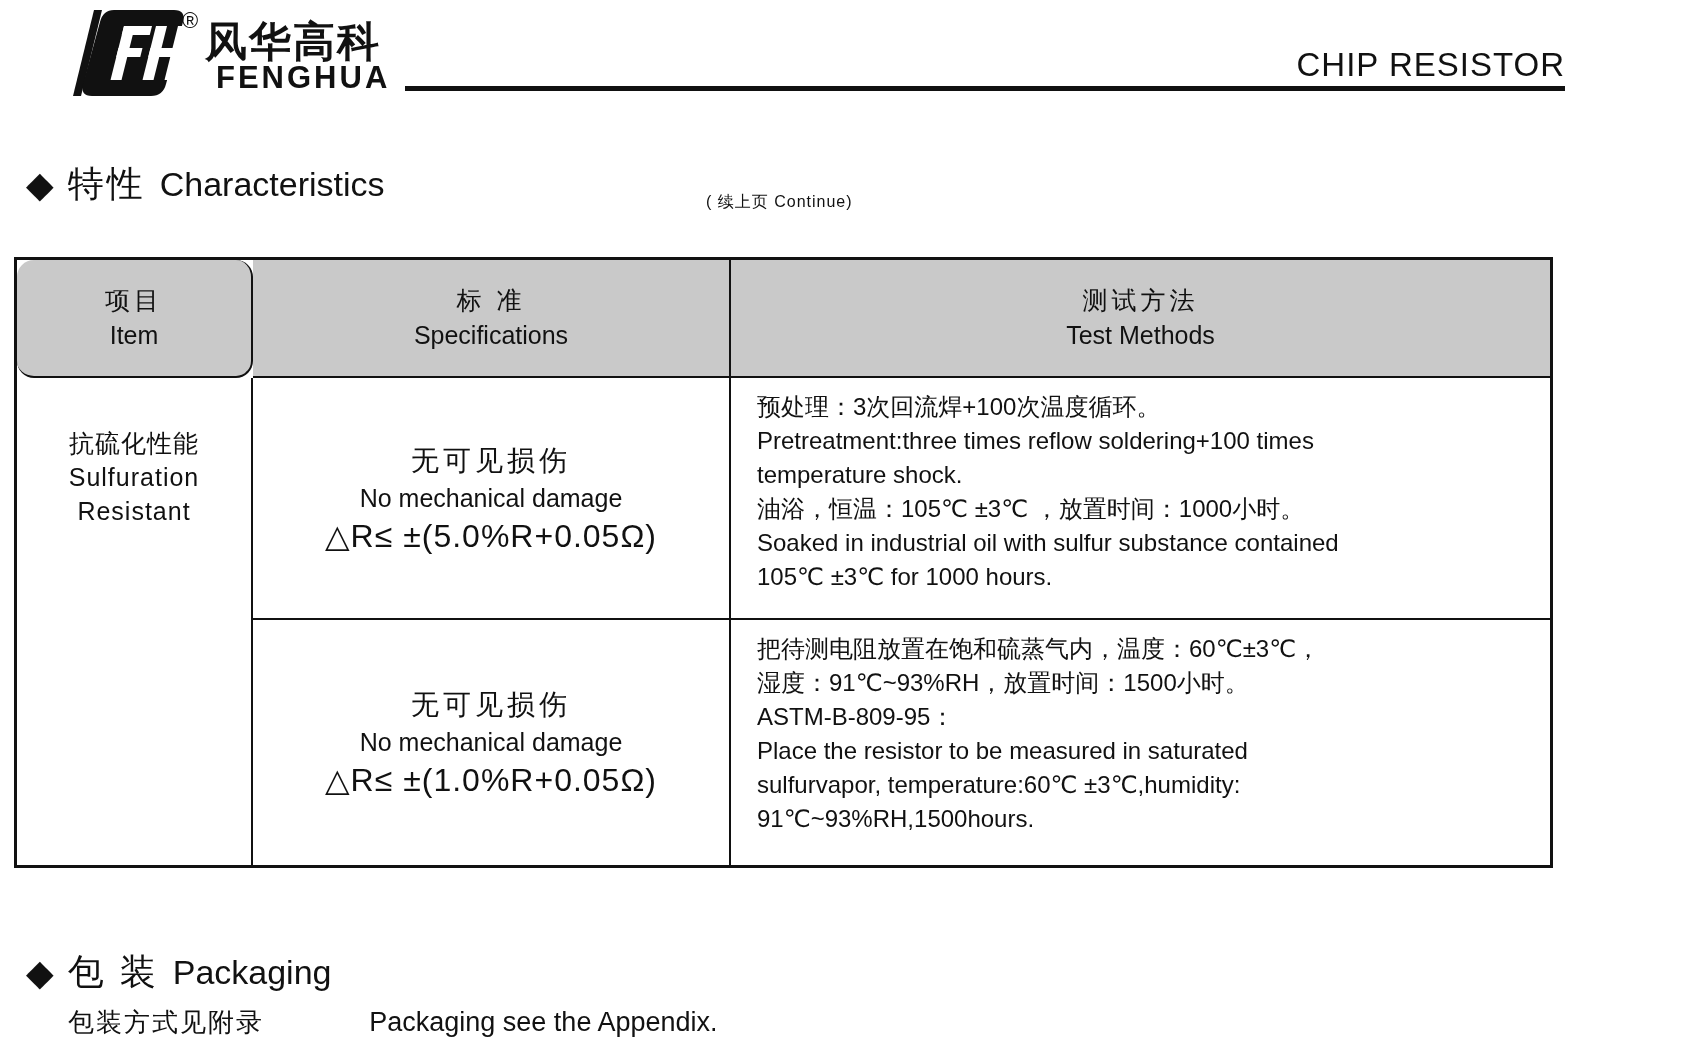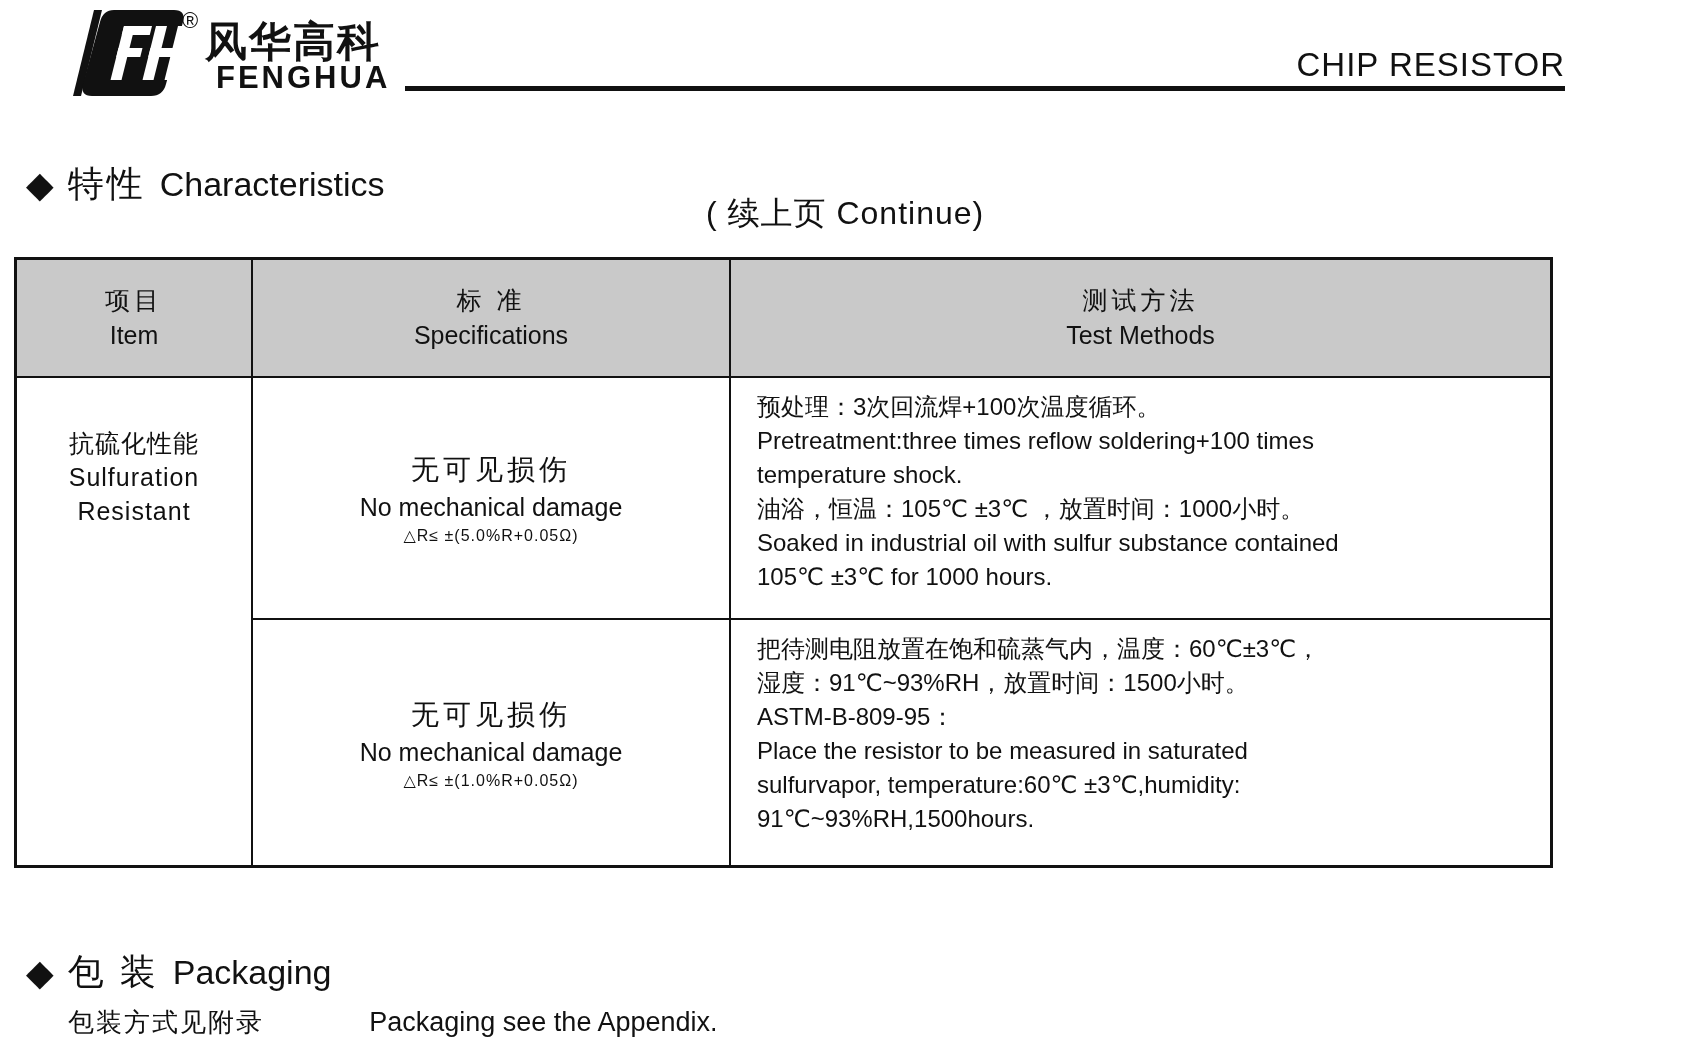--- a/index.html
+++ b/index.html
@@ -21,21 +21,21 @@
   .brand-en { position: absolute; left: 146px; top: 52px; font-size: 31px; font-weight: bold; letter-spacing: 3px; }
   .doc-title { top: 46px; right: 130px; font-size: 33px; letter-spacing: 1px; }
   .header-rule { left: 405px; top: 86px; width: 1160px; height: 5px; background: #111; }
 
   
   .section-title { display: flex; align-items: center; gap: 14px; white-space: nowrap; }
   .bullet { font-size: 36px; line-height: 1; }
   .t-cn { font-size: 36px; font-weight: normal; letter-spacing: 3px; }
   .t-en { font-size: 34px; }
   .char-title { left: 26px; top: 160px; }
-  .continue-note { left: 706px; top: 192px; font-size: 32px; letter-spacing: 1px; }
+  .continue-note { left: 706px; top: 192px; font-size: 16px; letter-spacing: 1px; }
 
   
   .spec-table {
     left: 14px; top: 257px; width: 1539px; height: 611px;
     border: 3px solid #111;
     box-sizing: border-box;
     display: grid;
     grid-template-columns: 236px 478px 1fr;
     grid-template-rows: 118px 242px 1fr;
     background: #fff;
@@ -58,21 +58,21 @@
     text-align: center; letter-spacing: 1px;
   }
   .spec-cell {
     grid-column: 2;
     display: flex; flex-direction: column;
     align-items: center; justify-content: center;
     text-align: center;
   }
   .spec-cn { font-size: 28px; letter-spacing: 4px; margin-bottom: 4px; }
   .spec-en { font-size: 25px; margin-bottom: 4px; }
-  .spec-formula { font-size: 16px; letter-spacing: 1px; text-align: right; }
+  .spec-formula { font-size: 32px; letter-spacing: 1px; text-align: right; }
   .test-cell {
     grid-column: 3;
     padding: 12px 32px 0 26px;
     font-size: 24px;
   }
   .test-cell .tline { line-height: 34px; white-space: nowrap; }
 
   
   .pack-title { left: 26px; top: 948px; }
   .pack-note { left: 68px; top: 1005px; font-size: 26px; white-space: nowrap; }
@@ -107,21 +107,21 @@
 
 <div class="abs section-title char-title">
   <span class="bullet">◆</span>
   <span class="t-cn">特性</span>
   <span class="t-en">Characteristics</span>
 </div>
 <div class="abs continue-note">( 续上页 Continue)</div>
 
 <div class="abs spec-table">
 
-  <div class="cell th b-r b-b" style="grid-column:1; grid-row:1;">
+  <div class="cell th b-r b-b" style="grid-column:1; grid-row:1;border-radius:17px;">
     <div class="cn">项目</div>
     <div class="en">Item</div>
   </div>
   <div class="cell th b-r b-b" style="grid-column:2; grid-row:1;">
     <div class="cn">标 准</div>
     <div class="en">Specifications</div>
   </div>
   <div class="cell th b-b" style="grid-column:3; grid-row:1;">
     <div class="cn">测试方法</div>
     <div class="en">Test Methods</div>

